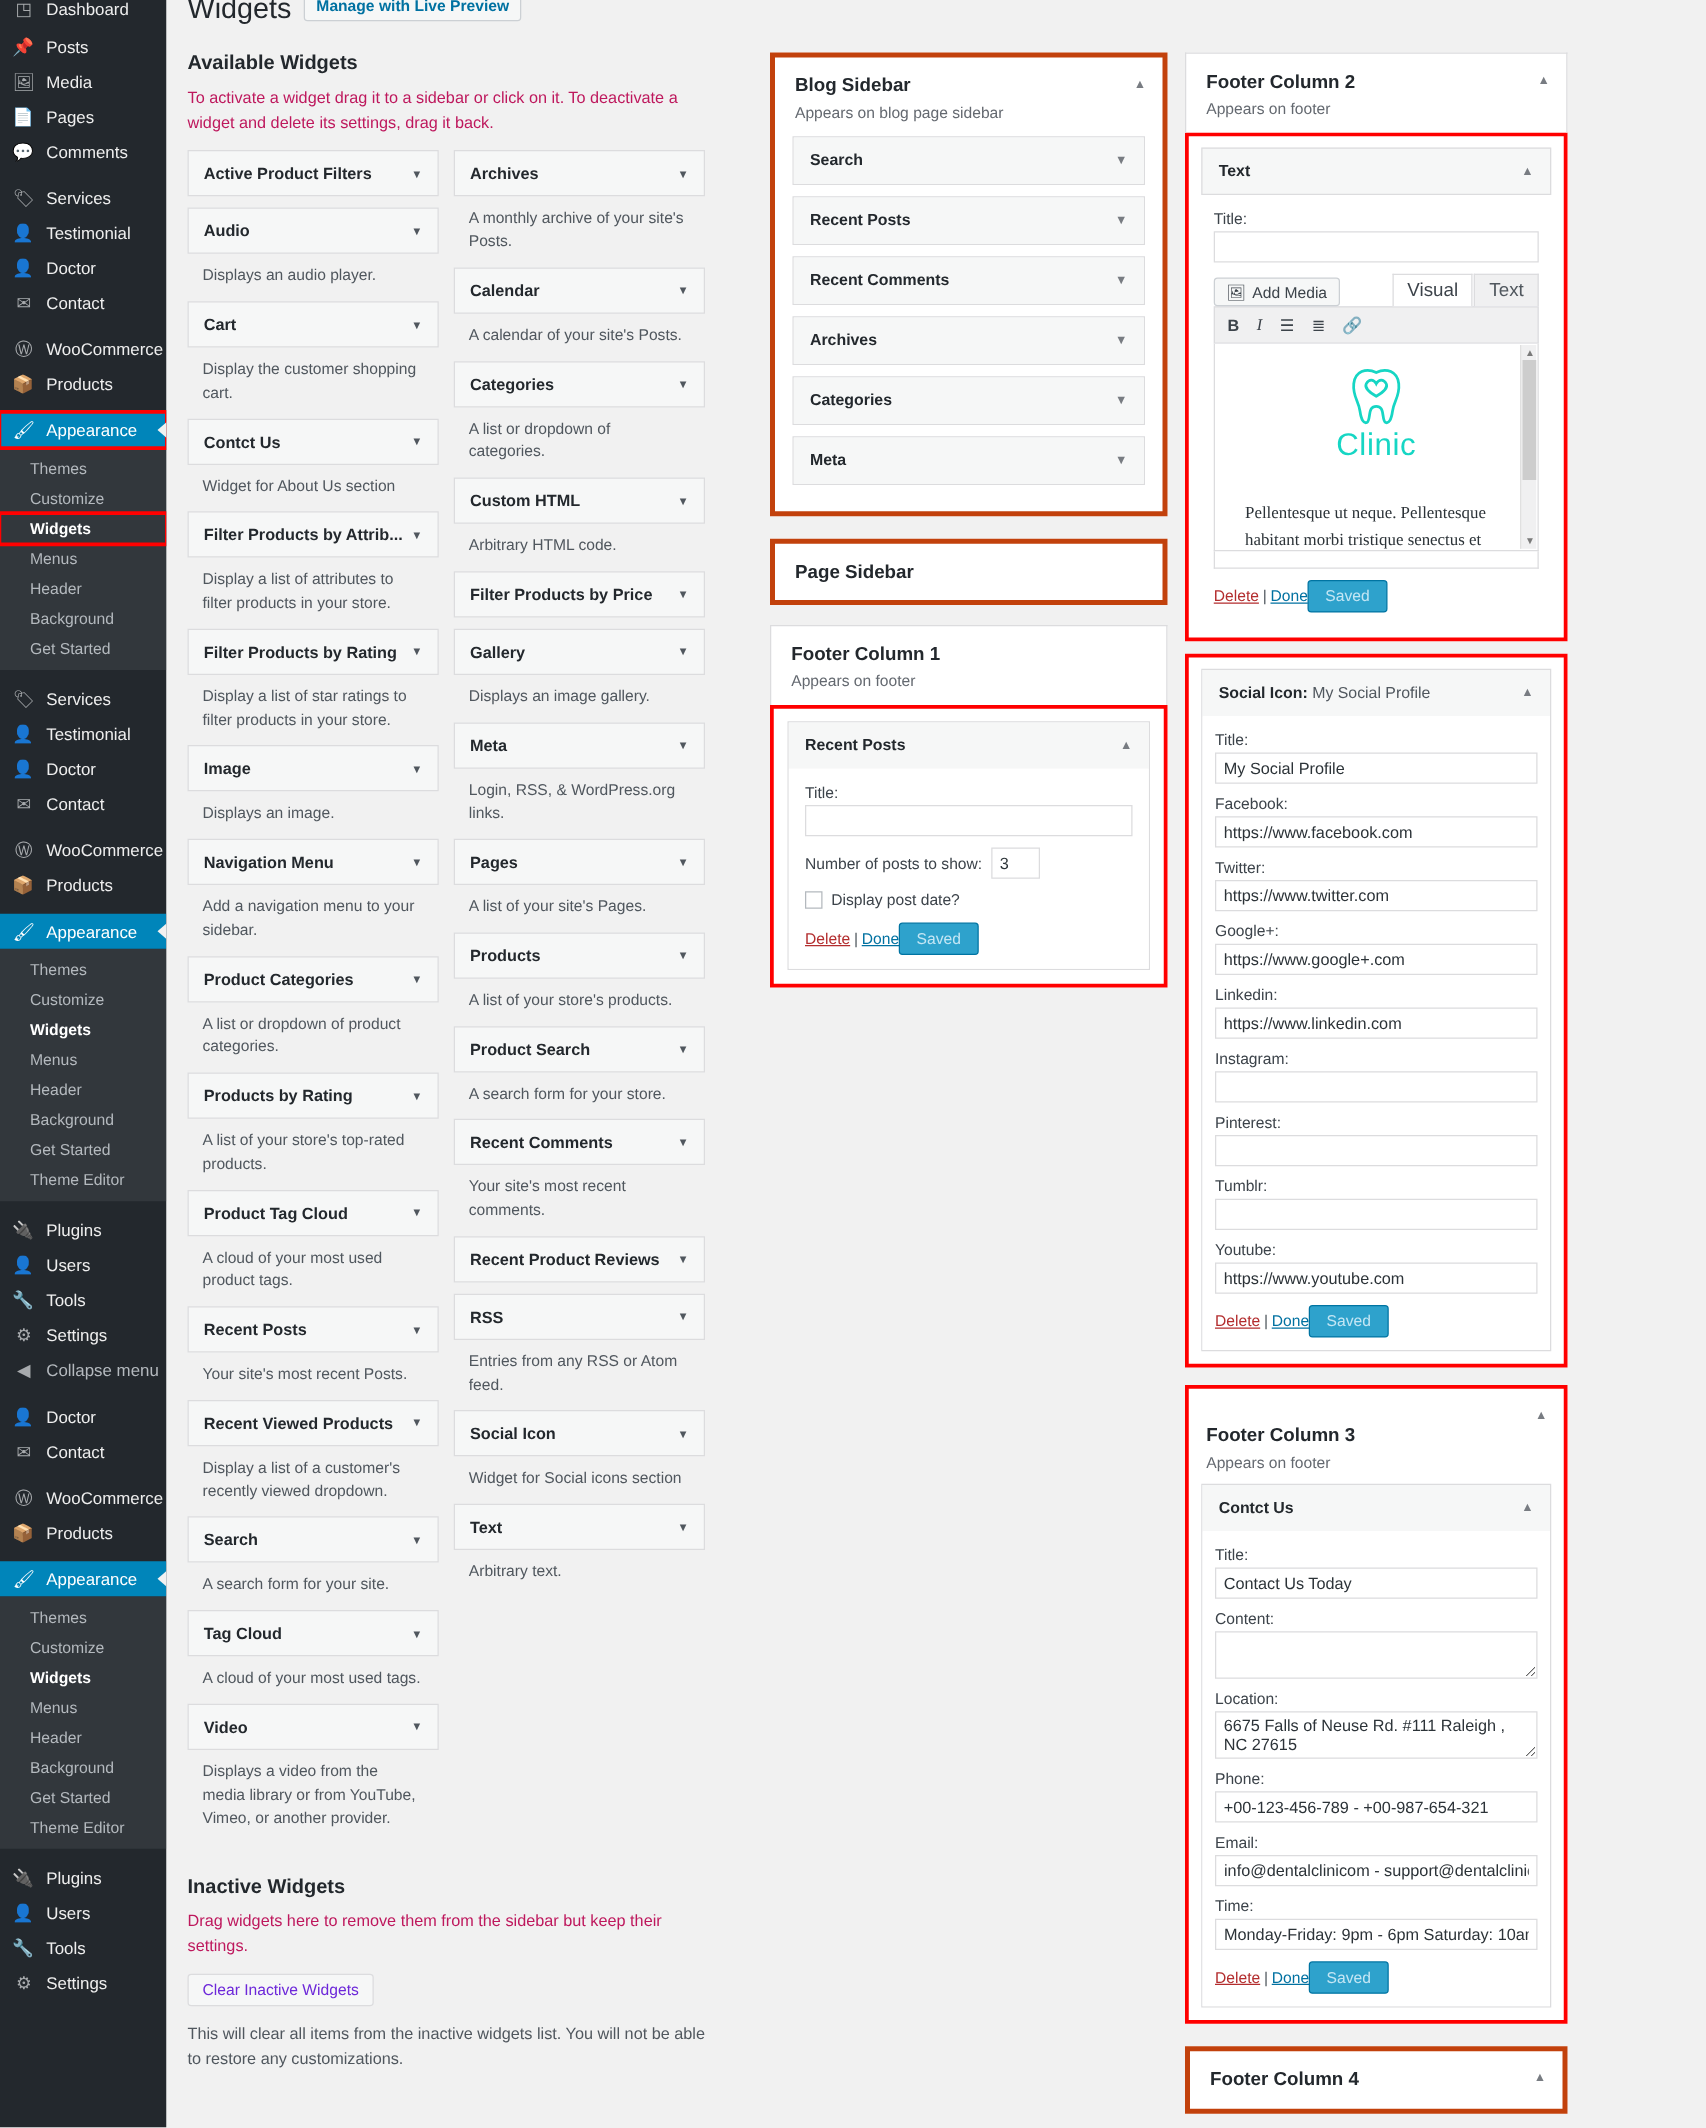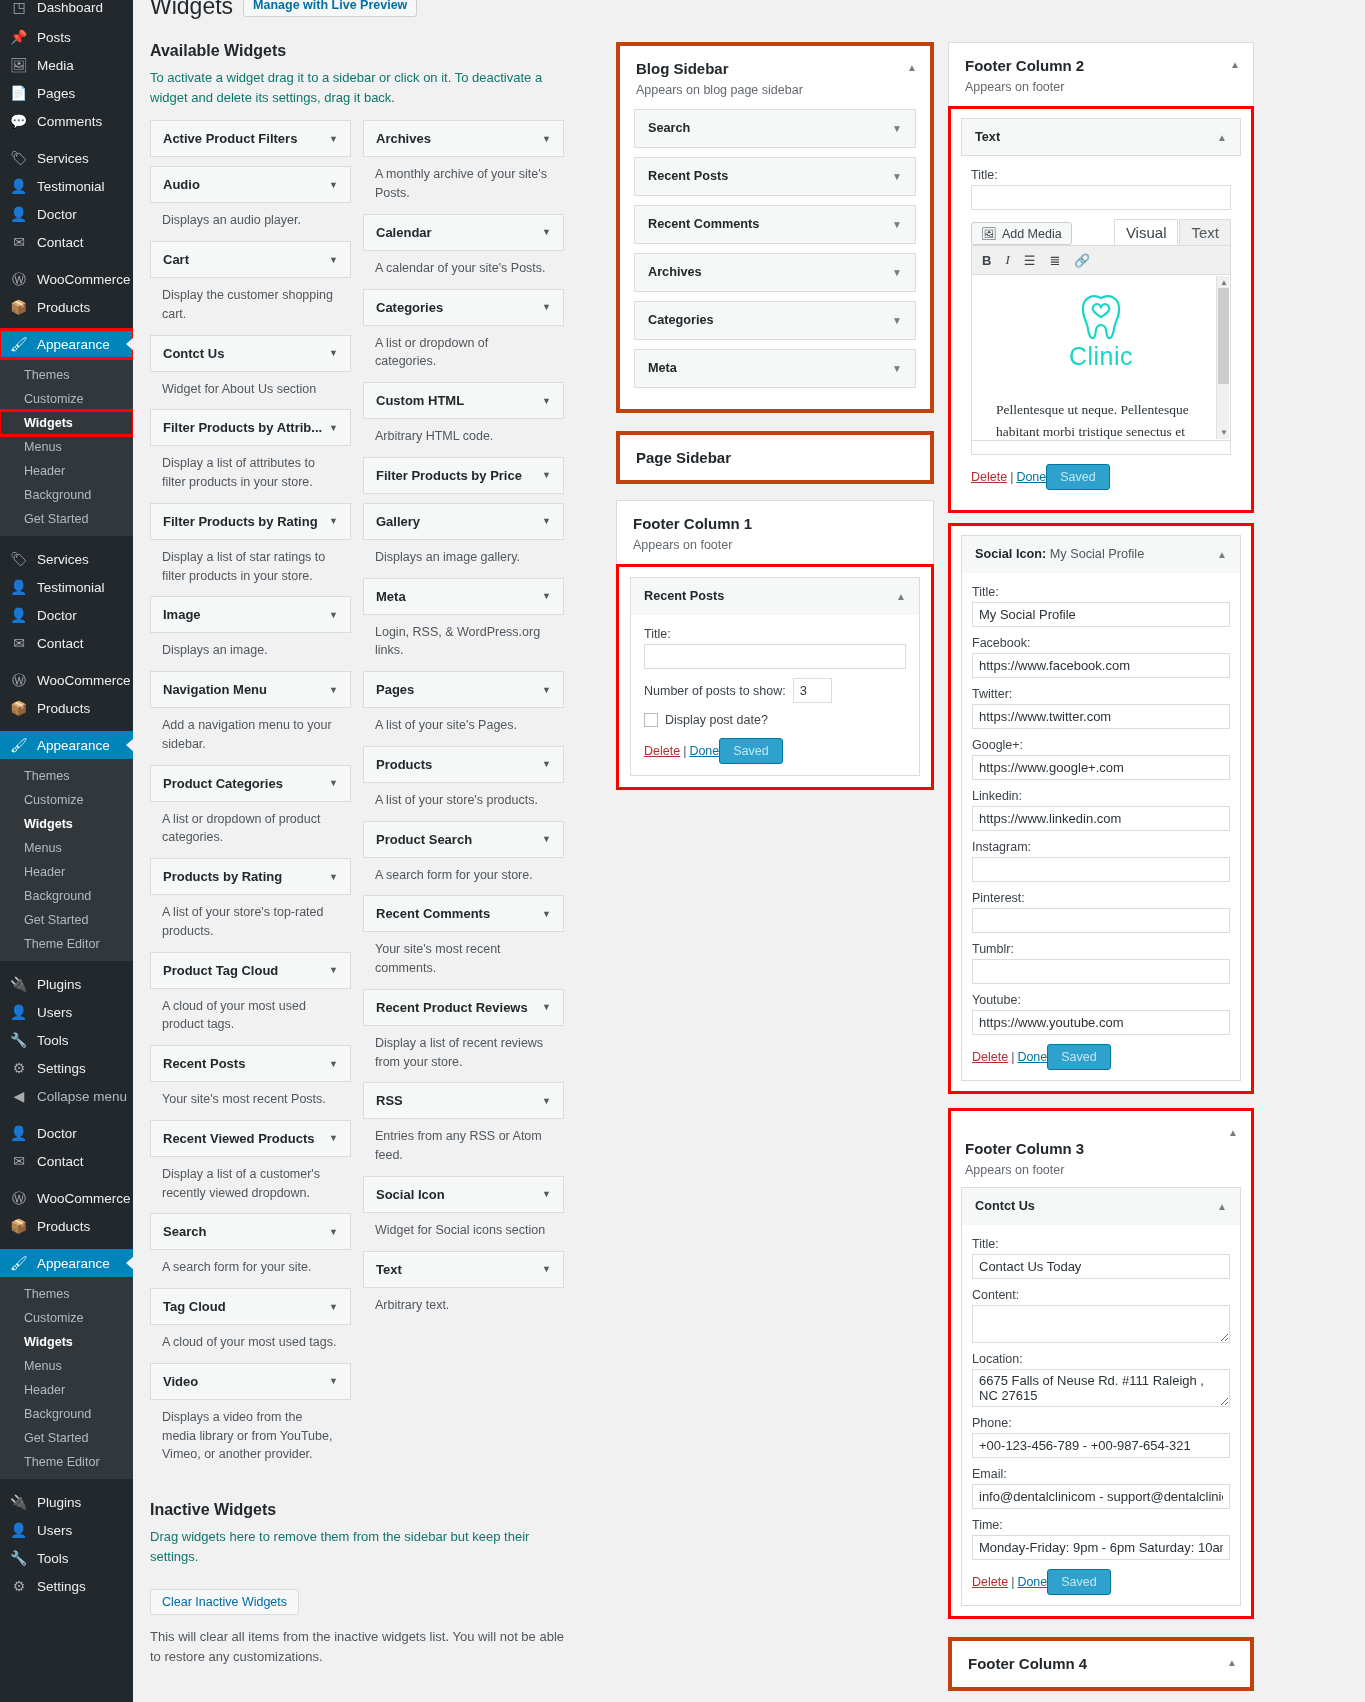--- a/index.html
+++ b/index.html
@@ -48,36 +48,36 @@
     background:#f6f7f7; border:1px solid #ccd0d4; border-radius:3px;
     color:#0071a1; font-size:12.5px; font-weight:600; padding:3px 9px; line-height:16px;
     position:relative; top:-2px;
   }
 
   .cols { display:flex; align-items:flex-start; padding:0 0 0 17px; }
 
   
   .col-left { width:442px; flex:0 0 442px; }
   h2.sect { font-size:16px; font-weight:bold; color:#23282d; margin:21px 0 8px 0; }
-  p.sect-desc { font-size:13px; color:#0f766e; line-height:1.55; margin:0 0 12px 0; max-width:425px; }
+  p.sect-desc { font-size:13px; color:#be185d; line-height:1.55; margin:0 0 12px 0; max-width:425px; }
 
   .widget-grid { display:flex; gap:12px; }
   .wcol { width:201px; }
   .wcard { margin-bottom:9px; }
   .wcard-top {
     background:#f6f7f7; border:1px solid #dcdcde;
     display:flex; align-items:center; justify-content:space-between;
     padding:10px 12px; font-weight:bold; font-size:13px; color:#23282d;
   }
   .wcard-top .caret { color:#50575e; font-size:9px; }
   .wcard-desc { font-size:12.5px; color:#50575e; line-height:1.5; padding:8px 12px 2px 12px; }
 
   .clear-btn {
     background:#f6f7f7; border:1px solid #dcdcde; border-radius:3px;
-    color:#0369a1; font-size:12.5px; padding:5px 11px; margin-top:10px;
+    color:#6d28d9; font-size:12.5px; padding:5px 11px; 
   }
   p.inactive-note { font-size:13px; color:#50575e; line-height:1.55; margin:12px 0 0 0; max-width:415px; }
 
   
   .col-mid { width:318px; flex:0 0 318px; margin-left:24px; }
   .col-right { width:306px; flex:0 0 306px; margin-left:14px; }
 
   .sb-box { background:#fff; border:4px solid #c2410c; margin-bottom:18px; }
   .sb-head { padding:14px 16px 12px 16px; position:relative; }
   .sb-head h3 { margin:0; font-size:15px; font-weight:bold; color:#23282d; }
@@ -540,21 +540,20 @@
                 <span>Recent Comments</span>
                 <span class="caret">▼</span>
               </div>
               <div class="wcard-desc">Your site's most recent comments.</div>
             </div>
             <div class="wcard">
               <div class="wcard-top">
                 <span>Recent Product Reviews</span>
                 <span class="caret">▼</span>
               </div>
-              <div class="wcard-desc">Display a list of recent reviews from your store.</div>
             </div>
             <div class="wcard">
               <div class="wcard-top">
                 <span>RSS</span>
                 <span class="caret">▼</span>
               </div>
               <div class="wcard-desc">Entries from any RSS or Atom feed.</div>
             </div>
             <div class="wcard">
               <div class="wcard-top">

